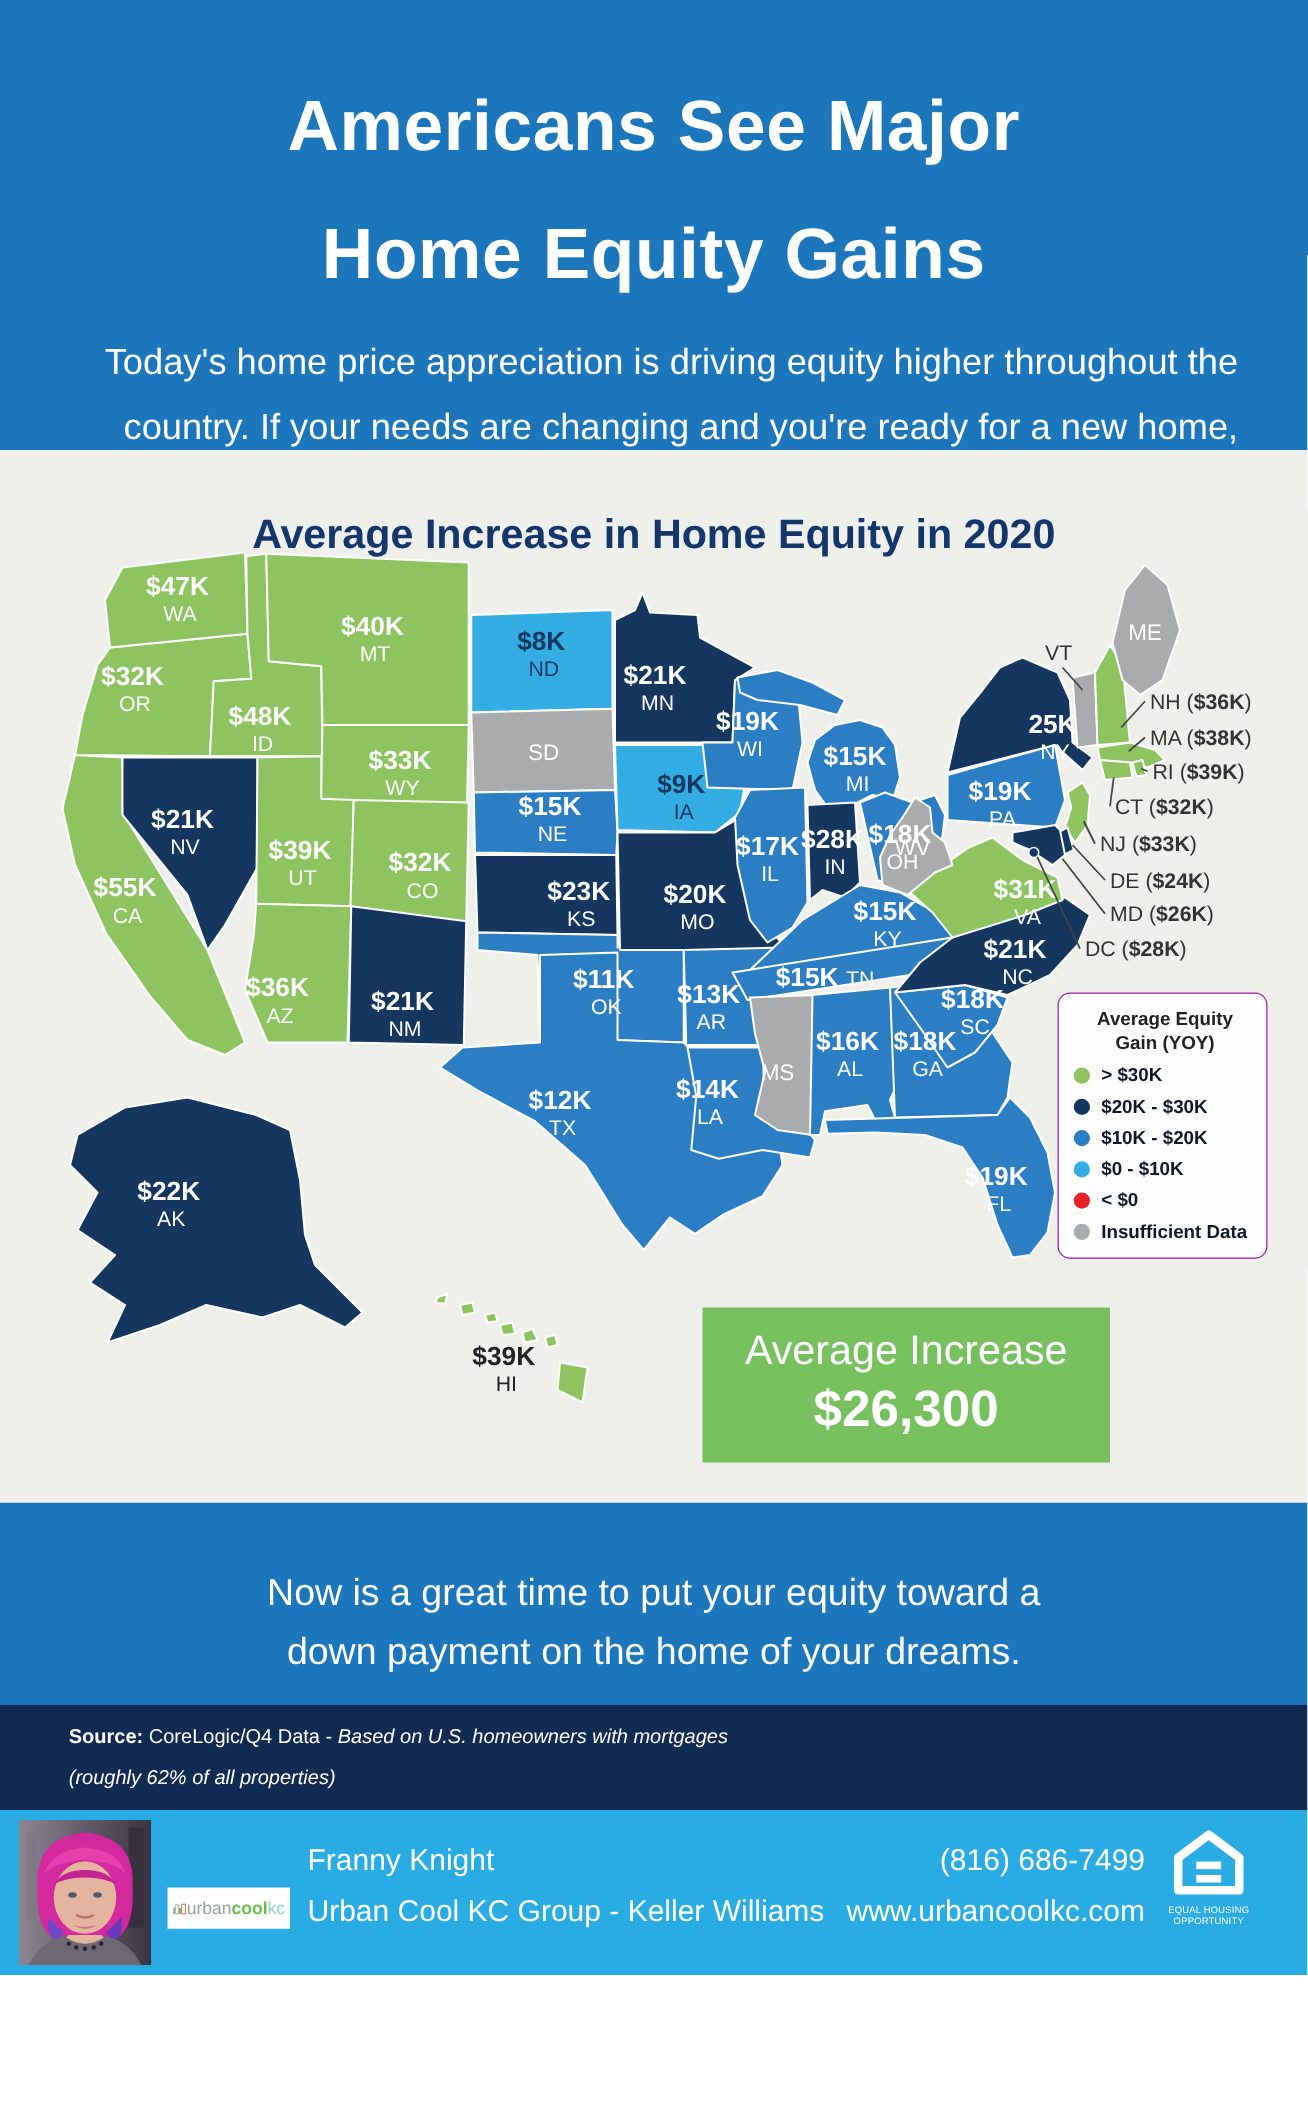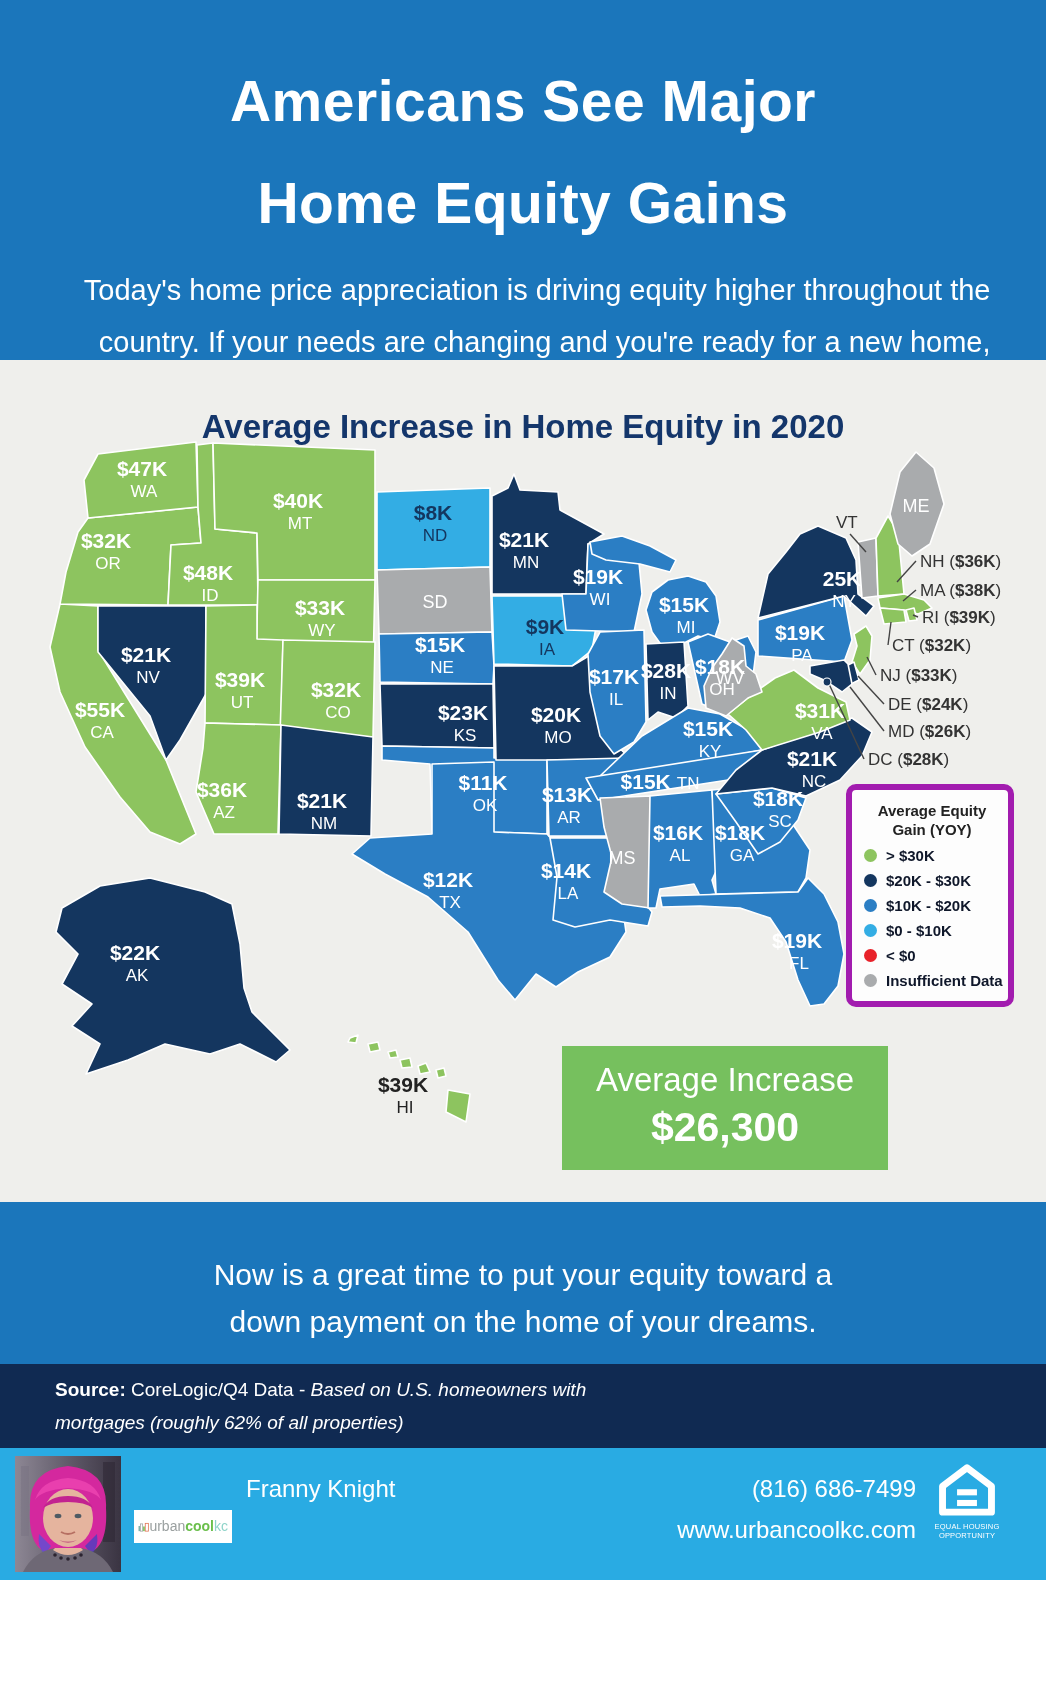--- a/index.html
+++ b/index.html
@@ -4,30 +4,30 @@
 <style>
   html,body{margin:0;padding:0;}
   body{width:1046px;font-family:"Liberation Sans",sans-serif;background:#fff;}
   .header{height:360px;background:var(--header_blue);color:#fff;text-align:center;overflow:hidden;}
   .header h1{margin:0;padding-top:50px;font-size:57px;font-weight:bold;letter-spacing:.5px;}
   .header h1 div{line-height:102px;}
   .subtitle{margin:10px auto 0;width:935px;font-size:29px;line-height:52px;font-weight:normal;text-align:right;}
   .map-section{position:relative;height:842px;background:var(--section_bg);padding-left:17px;}
   .map-title{position:absolute;top:48px;left:0;width:100%;text-align:center;font-size:33px;font-weight:bold;color:var(--title_navy);margin:0;z-index:2;}
   #us-map{position:absolute;top:0;left:0;z-index:1;}
-  .legend{position:absolute;left:846px;top:424px;width:168px;background:#fdfdfd;border:6px solid #a21caf;border-radius:10px;padding:11px 8px 12px 12px;box-sizing:border-box;z-index:3;}
+  .legend{position:absolute;left:846px;top:434px;width:168px;background:#fdfdfd;border:1px solid #a21caf;border-radius:10px;padding:11px 8px 12px 12px;box-sizing:border-box;z-index:3;}
   .legend-title{font-size:15px;font-weight:bold;color:#222;text-align:center;line-height:19px;margin-bottom:6px;}
   .legend-row{display:flex;align-items:center;margin-top:8px;font-size:15px;font-weight:bold;color:#0f172a;white-space:nowrap;}
   .legend-dot{width:13px;height:13px;border-radius:50%;margin-right:9px;flex:none;}
   .avg-box{position:absolute;left:562px;top:686px;width:326px;height:124px;background:var(--avg_box_green);color:#fff;text-align:center;z-index:3;}
   .avg-label{font-size:33px;margin-top:15px;}
   .avg-value{font-size:41px;font-weight:bold;margin-top:5px;}
   .cta{height:162px;background:var(--header_blue);color:#fff;text-align:center;font-size:30px;line-height:47px;padding-top:49px;box-sizing:border-box;}
   .source{height:84px;background:var(--source_navy);color:#fff;box-sizing:border-box;padding:9px 0 0 55px;}
-  .source p{margin:0;width:545px;font-size:19px;line-height:33px;}
+  .source p{margin:0;width:545px;font-size:16px;line-height:33px;}
   .source .bold{font-weight:bold;}
   .source .it{font-style:italic;}
   .footer{height:132px;background:var(--footer_blue);position:relative;color:#fff;}
   .avatar{position:absolute;left:15px;top:8px;width:106px;height:116px;display:block;}
   .logo-box{position:absolute;left:134px;top:62px;width:98px;height:33px;background:#fff;display:flex;align-items:center;padding:0 4px;box-sizing:border-box;}
   .logo-text{font-size:14px;line-height:11px;white-space:nowrap;}
   .logo-urban{color:#9aa0a0;}
   .logo-cool{color:#6abf4b;font-weight:bold;}
   .logo-kc{color:#8fd4c9;}
   .contact{position:absolute;left:246px;top:20px;font-size:24px;line-height:41px;}
@@ -288,20 +288,21 @@
     <svg width="22" height="20" viewBox="0 0 22 20" xmlns="http://www.w3.org/2000/svg">
       <rect x="1" y="8" width="3" height="10" fill="#7fb2ad"></rect>
       <rect x="5" y="4" width="4" height="14" fill="none" stroke="#9aa0a0" stroke-width="1.4"></rect>
       <rect x="10" y="9" width="3" height="9" fill="#6abf4b"></rect>
       <rect x="14" y="3" width="6" height="15" fill="none" stroke="#e2795a" stroke-width="1.6"></rect>
     </svg>
     <span class="logo-text"><span class="logo-urban">urban</span><span class="logo-cool">cool</span><span class="logo-kc">kc</span></span>
   </div>
   <div class="contact">
     <div>Franny Knight</div>
+    <div>Urban Cool KC Group - Keller Williams</div>
   </div>
   <div class="contact-right">
     <div>(816) 686-7499</div>
     <div>www.urbancoolkc.com</div>
   </div>
   <div class="eho">
     <svg width="56" height="52" viewBox="0 0 72 68" xmlns="http://www.w3.org/2000/svg">
       <path d="M36,5 L68,29 V63 H4 V29 Z" fill="none" stroke="#fff" stroke-width="9" stroke-linejoin="round"></path>
       <rect x="23" y="33" width="26" height="8" fill="#fff"></rect>
       <rect x="23" y="47" width="26" height="8" fill="#fff"></rect>

